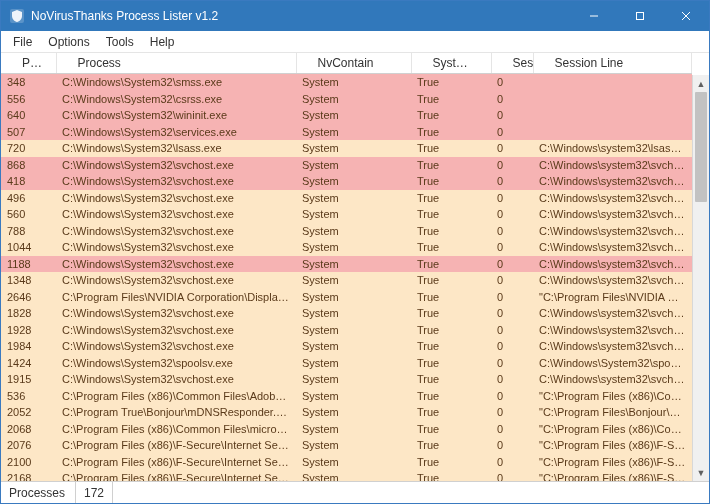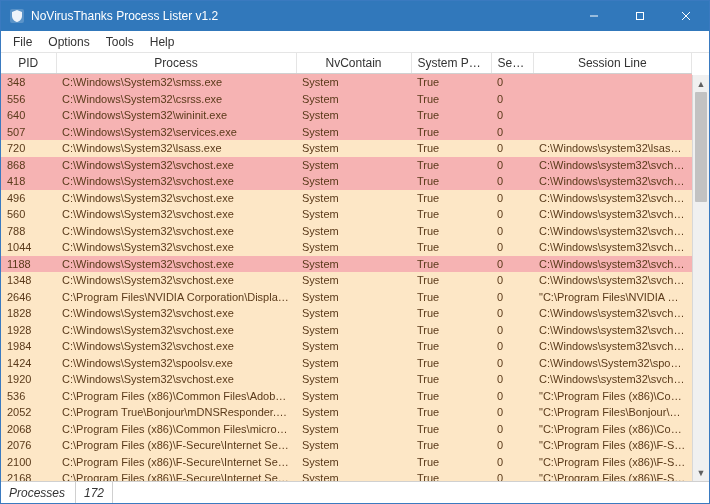--- a/index.html
+++ b/index.html
@@ -8,36 +8,36 @@
   .titlebar { height: 30px; background: #3178bb; color: #fff; display: flex; align-items: center; padding: 0 0 0 8px; }
   .titlebar .app-icon { width: 16px; height: 16px; margin-right: 6px; display: flex; align-items: center; justify-content: center; }
   .titlebar .title { flex: 1; font-size: 12px; }
   .titlebar .win-btns { display: flex; height: 100%; }
   .titlebar .win-btn { width: 46px; display: flex; align-items: center; justify-content: center; color: #fff; }
   .menubar { height: 22px; display: flex; align-items: center; padding: 0 4px; border-bottom: 1px solid #e5e5e5; background: #fff; }
   .menubar .menu-item { padding: 2px 8px; cursor: default; }
   .table-wrap { flex: 1; overflow: hidden; position: relative; }
   .table-scroll { position: absolute; inset: 0; overflow-x: hidden; overflow-y: hidden; }
   table { border-collapse: collapse; width: 100%; table-layout: fixed; }
-  thead th { text-align: center; font-weight: 400; padding: 3px 6px; border-right: 1px solid #e5e5e5; border-bottom: 1px solid #d0d0d0; background: #fff; position: sticky; top: 0; white-space: nowrap; overflow: hidden; text-overflow: ellipsis; font-size: 12px; color: #333; }
+  thead th { text-align: left; font-weight: 400; padding: 3px 21px; border-right: 1px solid #e5e5e5; border-bottom: 1px solid #d0d0d0; background: #fff; position: sticky; top: 0; white-space: nowrap; overflow: hidden; text-overflow: ellipsis; font-size: 12px; color: #333; }
   tbody td { padding: 0 6px; height: 16.5px; line-height: 16.5px; white-space: nowrap; overflow: hidden; text-overflow: ellipsis; font-size: 11px; color: #5a3a1a; }
   tbody tr.pink td { background: #f6b3b3; margin-left: 15px; }
   tbody tr.cream td { background: #fde7c6; }
   .col-pid   { width: 55px; }
   .col-proc  { width: 240px; }
   .col-int   { width: 115px; }
   .col-sys   { width: 80px; }
   .col-sess  { width: 42px; }
   .col-cmd   { width: auto; }
   .vscroll { position: absolute; right: 0; top: 22px; bottom: 0; width: 17px; background: #f0f0f0; border-left: 1px solid #d8d8d8; }
   .vscroll .arrow { height: 17px; display: flex; align-items: center; justify-content: center; color: #606060; font-size: 9px; background:#f0f0f0;}
   .vscroll .track { position: absolute; top: 17px; bottom: 17px; left: 0; right: 0; }
   .vscroll .thumb { position: absolute; left: 2px; right: 2px; top: 0; height: 110px; background: #c2c2c2; border-radius: 1px; }
   .vscroll .arrow.down { position: absolute; bottom: 0; left: 0; right: 0;}
-  .statusbar { height: 22px; border-top: 1px solid #d0d0d0; display: flex; align-items: flex-start; font-size: 12px; color: #333; font-style: italic; }
+  .statusbar { height: 22px; border-top: 1px solid #d0d0d0; display: flex; align-items: flex-start; font-size: 12px; color: #333; }
   .statusbar .cell { padding: 0 8px; border-right: 1px solid #d0d0d0; height: 100%; display: flex; align-items: center; }
   .statusbar .cell:first-child { width: 75px; }
 </style>
 </head>
 <body>
 
 <div class="window">
 
   <div class="titlebar">
     <span class="app-icon">
@@ -234,21 +234,21 @@
             </tr>
             <tr class="cream">
               <td>1424</td>
               <td>C:\Windows\System32\spoolsv.exe</td>
               <td>System</td>
               <td>True</td>
               <td>0</td>
               <td>C:\Windows\System32\spoolsv.exe</td>
             </tr>
             <tr class="cream">
-              <td>1920</td>
+              <td>1915</td>
               <td>C:\Windows\System32\svchost.exe</td>
               <td>System</td>
               <td>True</td>
               <td>0</td>
               <td>C:\Windows\system32\svchost.exe -k uti</td>
             </tr>
             <tr class="cream">
               <td>536</td>
               <td>C:\Program Files (x86)\Common Files\Adobe\ARM\1.0\ar...</td>
               <td>System</td>

